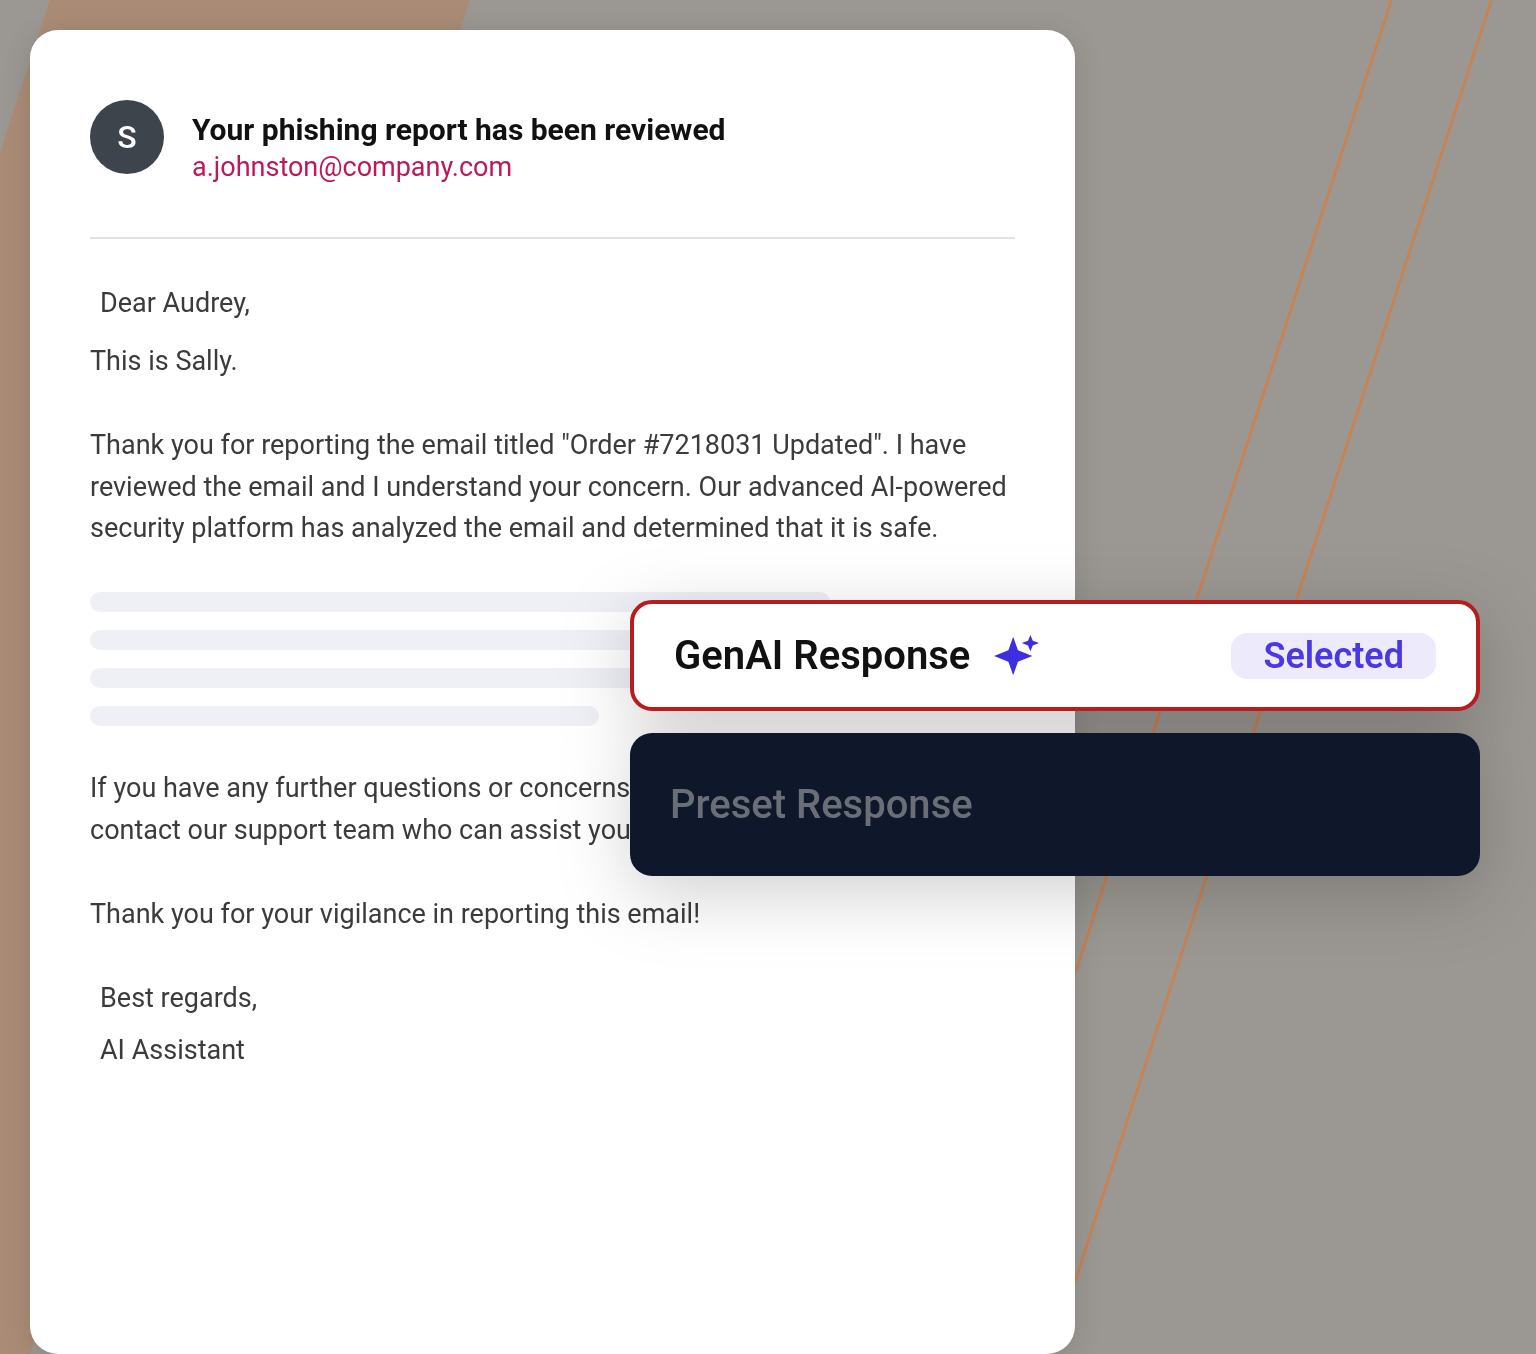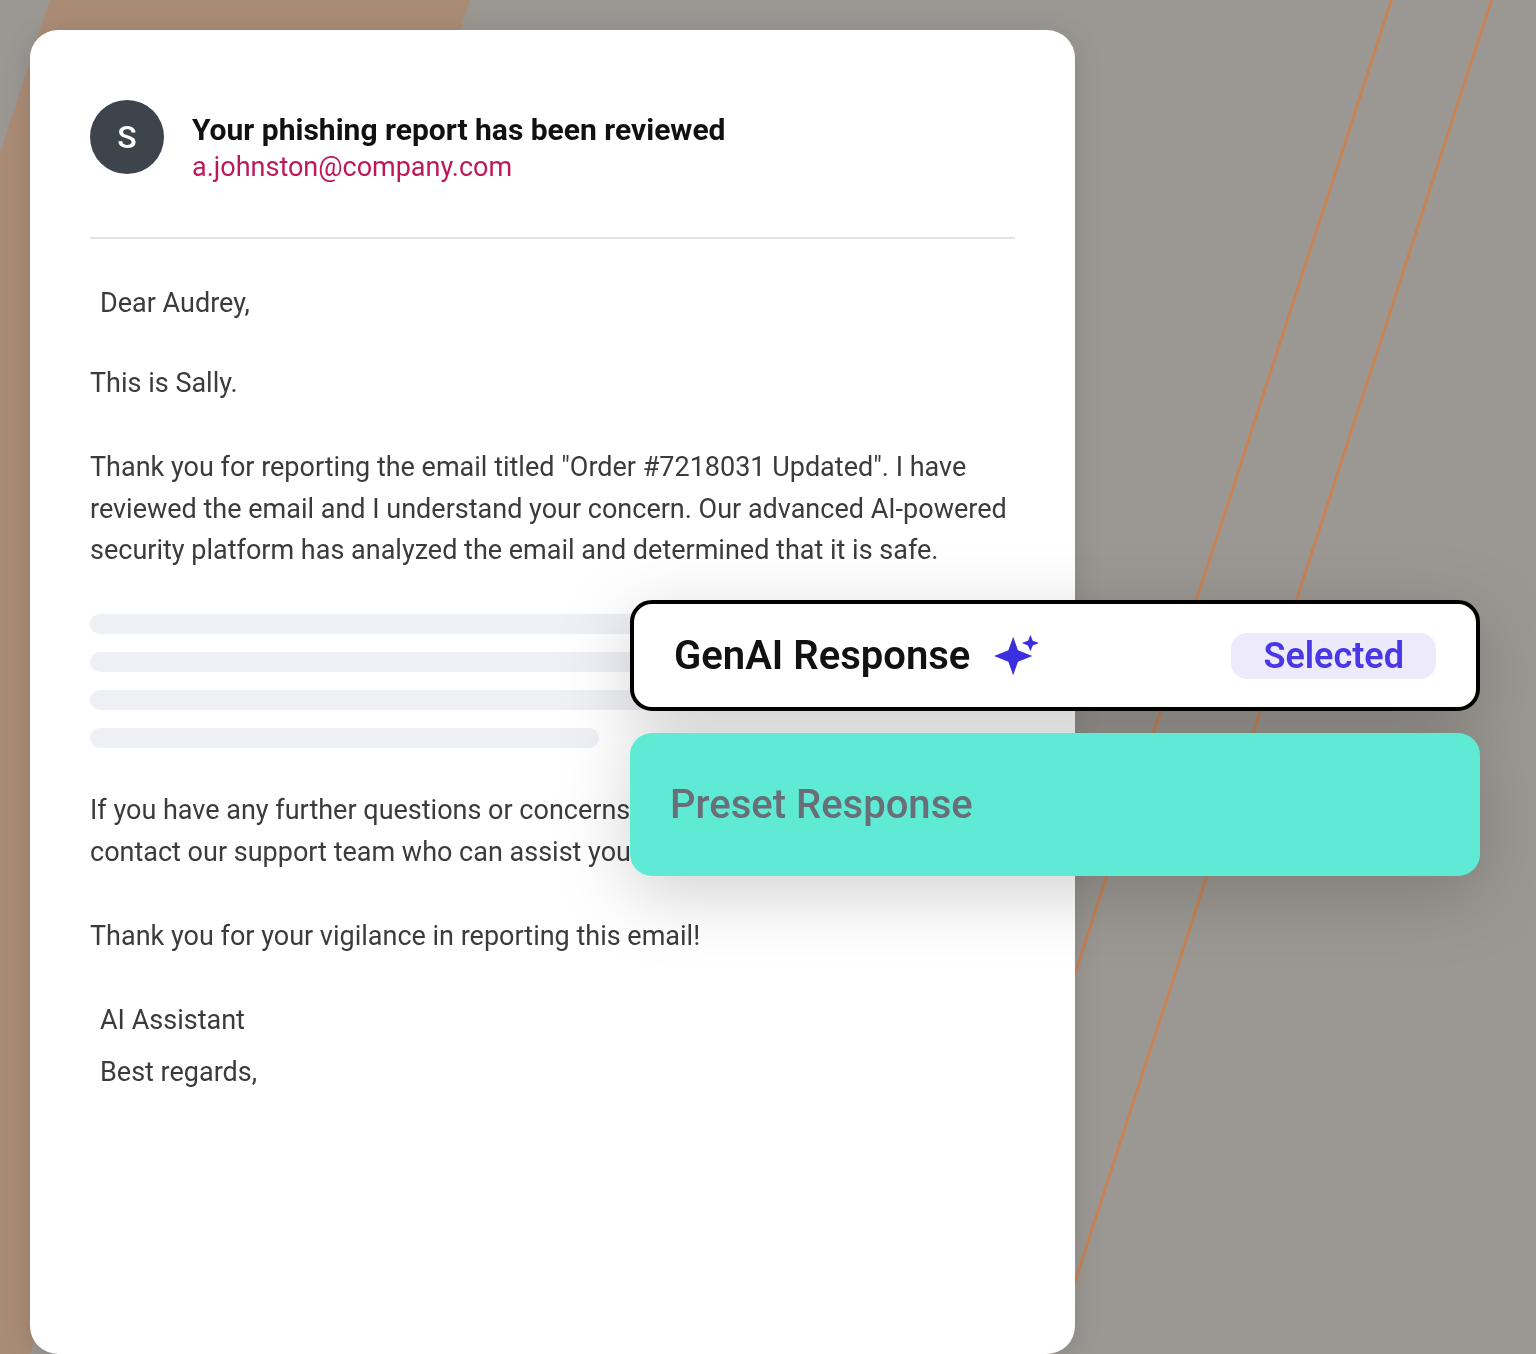--- a/index.html
+++ b/index.html
@@ -73,26 +73,26 @@
     background:#fff;
     border-radius:22px;
     display:flex;align-items:center;
     padding:28px 40px;
     margin-bottom:22px;
     font-size:40px;
     gap:24px;
     cursor:pointer;
   }
   .option.selected{
-    border:4px solid #000000;
+    border:4px solid #b91c1c;
     color:#111;font-weight:600;
     justify-content:space-between;
   }
   .option.secondary{
-    background:#5eead4;color:#6a6e76;font-weight:500;
+    background:#0f172a;color:#6a6e76;font-weight:500;
     padding:48px 40px;
   }
   .option .label{flex:0 0 auto;}
   .sparkle{width:46px;height:46px;flex:0 0 auto;}
   .badge{
     margin-left:auto;
     background:#edeafc;color:#4a37e6;
     font-size:36px;font-weight:600;
     padding:2px 32px;border-radius:16px;
   }
@@ -110,34 +110,34 @@
     <div class="header-text">
       <div class="subject">Your phishing report has been reviewed</div>
       <div class="from">a.johnston@company.com</div>
     </div>
   </div>
 
   <hr class="divider">
 
   <div class="body-text">
     <p class="tight">Dear Audrey,</p>
-    <p style="margin-top:38px">This is Sally.</p>
+    <p style="margin-top:16px">This is Sally.</p>
     <p>Thank you for reporting the email titled "Order #7218031 Updated". I have reviewed the email and I understand your concern. Our advanced AI-powered security platform has analyzed the email and determined that it is safe.</p>
 
     <div class="placeholder-block">
       <div class="placeholder-line w1"></div>
       <div class="placeholder-line w2"></div>
       <div class="placeholder-line w3"></div>
       <div class="placeholder-line w4"></div>
     </div>
 
     <p>If you have any further questions or concerns, please reply to this email or contact our support team who can assist you.</p>
     <p>Thank you for your vigilance in reporting this email!</p>
+    <p class="tight">Best regards,</p>
     <p class="tight">AI Assistant</p>
-    <p class="tight">Best regards,</p>
   </div>
 </div>
 
 <div class="dropdown">
   <div class="option selected">
     <span class="label">GenAI Response</span>
     <span class="sparkle">
       <svg viewBox="0 0 48 48" width="46" height="46">
         <path fill="#3d2fe0" d="M20 4 L25 18 L40 24 L25 30 L20 44 L15 30 L0 24 L15 18 Z"></path>
         <path fill="#3d2fe0" d="M38 2 L40.5 8 L47 10.5 L40.5 13 L38 19 L35.5 13 L29 10.5 L35.5 8 Z"></path>

